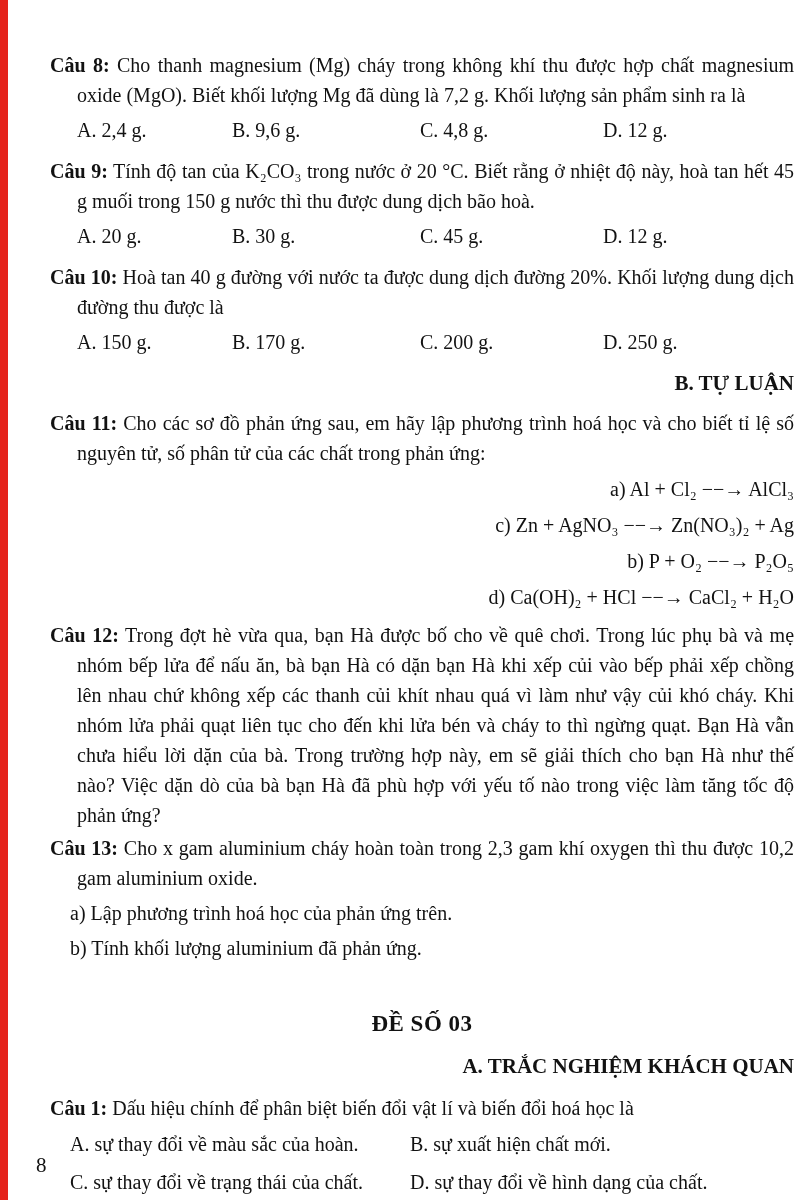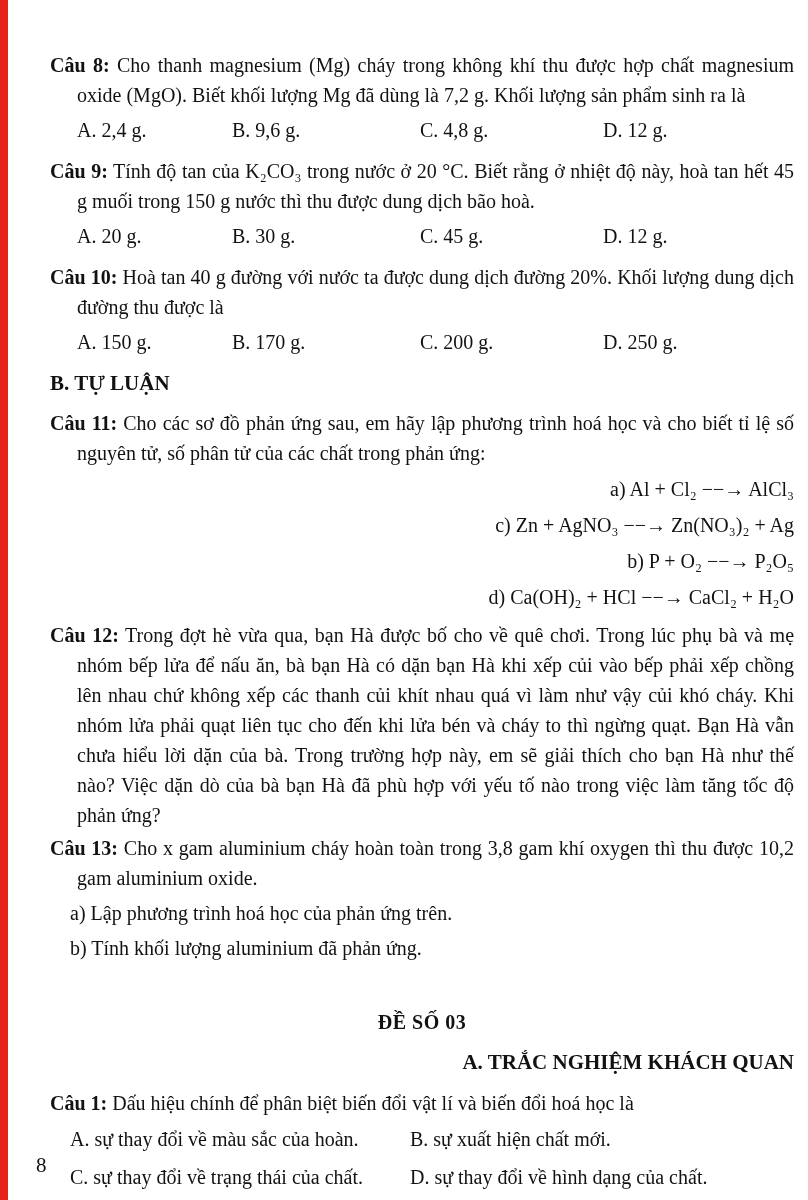--- a/index.html
+++ b/index.html
@@ -39,26 +39,26 @@
     grid-template-columns:340px auto;
     row-gap:8px;
     padding-left:20px;
     margin:6px 0 8px;
   }
   .eqs { padding-left:20px; margin:4px 0 8px;text-align:right; }
   .eq  { margin:6px 0; }
   .parts { padding-left:20px; margin:4px 0 8px; }
   .parts .part { margin:5px 0; }
   .h-essay {
-    text-align:left; font-weight:bold;
+    text-align:right; font-weight:bold;
     font-size:21px; margin:8px 0 8px;
   }
   .test-title {
     text-align:center; font-weight:bold;
-    font-size:20px; letter-spacing:0.5px;
+    font-size:23px; letter-spacing:0.5px;
     margin:44px 0 10px;
   }
   .h-mc {
     text-align:right; font-weight:bold;
     font-size:21px; margin:0 0 10px;
   }
   .pageno {
     position:absolute; left:36px; bottom:22px;
     font-size:21px;
   }
@@ -116,21 +116,21 @@
     <div class="eq">d) Ca(OH)₂ + HCl −−→ CaCl₂ + H₂O</div>
   </div>
 
   <div class="q">
     <span class="qlabel">Câu 12:</span>
     <span>Trong đợt hè vừa qua, bạn Hà được bố cho về quê chơi. Trong lúc phụ bà và mẹ nhóm bếp lửa để nấu ăn, bà bạn Hà có dặn bạn Hà khi xếp củi vào bếp phải xếp chồng lên nhau chứ không xếp các thanh củi khít nhau quá vì làm như vậy củi khó cháy. Khi nhóm lửa phải quạt liên tục cho đến khi lửa bén và cháy to thì ngừng quạt. Bạn Hà vẫn chưa hiểu lời dặn của bà. Trong trường hợp này, em sẽ giải thích cho bạn Hà như thế nào? Việc dặn dò của bà bạn Hà đã phù hợp với yếu tố nào trong việc làm tăng tốc độ phản ứng?</span>
   </div>
 
   <div class="q">
     <span class="qlabel">Câu 13:</span>
-    <span>Cho x gam aluminium cháy hoàn toàn trong 3,8 gam khí oxygen thì thu được 10,2 gam aluminium oxide.</span>
+    <span>Cho x gam aluminium cháy hoàn toàn trong 2,3 gam khí oxygen thì thu được 10,2 gam aluminium oxide.</span>
   </div>
   <div class="parts">
     <div class="part">a) Lập phương trình hoá học của phản ứng trên.</div>
     <div class="part">b) Tính khối lượng aluminium đã phản ứng.</div>
   </div>
 
   <div class="test-title">ĐỀ SỐ 03</div>
   <div class="h-mc">A. TRẮC NGHIỆM KHÁCH QUAN</div>
 
   <div class="q">

